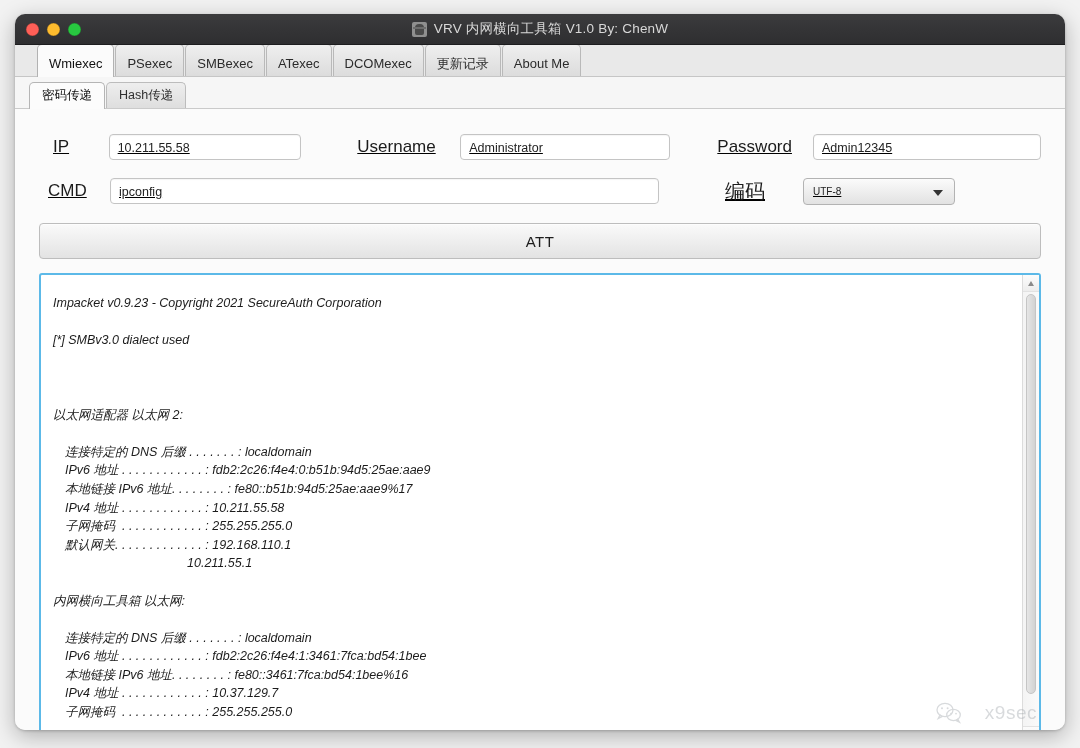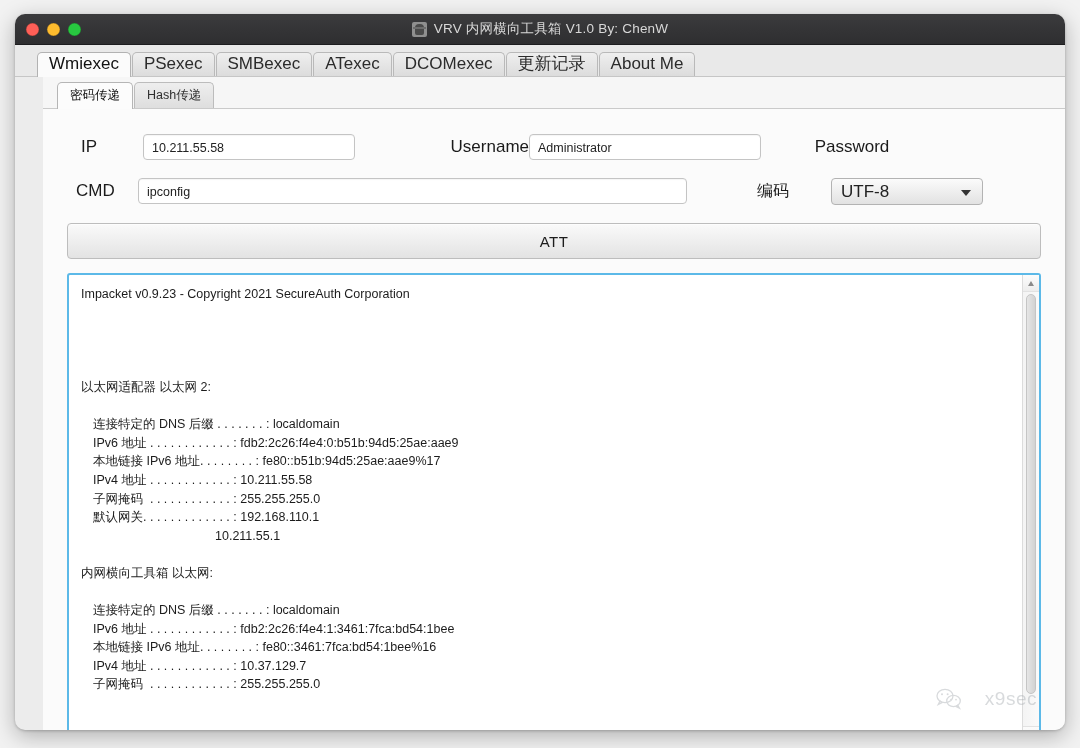--- a/index.html
+++ b/index.html
@@ -102,23 +102,23 @@
     background: #e9e9e9;
     padding: 7px 0 0 22px;
     display: flex;
     align-items: flex-end;
     gap: 1px;
     height: 24px;
     border-bottom: 1px solid #c6c6c6;
     box-sizing: content-box;
   }
   .tab {
-    font-size: 17px;
+    font-size: 13px;
     color: #2b2b2b;
-    padding: 3px 11px 5px 11px;
+    padding: 11px 11px 5px 11px;
     background: linear-gradient(#efefef, #dcdcdc);
     border: 1px solid #b9b9b9;
     border-bottom: none;
     border-radius: 5px 5px 0 0;
     line-height: 15px;
     white-space: nowrap;
     cursor: default;
   }
   .tab.active {
     background: #fbfbfb;
@@ -126,21 +126,20 @@
     color: #111;
     padding-bottom: 6px;
     margin-bottom: -1px;
   }
 
   
   .panel {
     background: #fbfbfb;
     height: 655px;
     position: relative;
-    margin-left: 28px;
   }
 
   
   .subtabstrip {
     padding: 7px 0 0 14px;
     display: flex;
     align-items: flex-end;
     gap: 1px;
     border-bottom: 1px solid #cacaca;
     background: #f6f6f6;
@@ -162,20 +161,21 @@
     background: #fcfcfc;
     color: #111;
     padding-bottom: 6px;
     margin-bottom: -1px;
     border-color: #b5b5b5;
   }
 
   
   .form {
     padding: 16px 24px 0 24px;
+    text-decoration: underline;
   }
   .row {
     display: flex;
     align-items: center;
     height: 44px;
   }
   .lbl {
     font-size: 17px;
     color: #1b1b1b;
     white-space: nowrap;
@@ -192,43 +192,43 @@
     box-sizing: border-box;
     box-shadow: inset 0 1px 1px rgba(0,0,0,0.04);
     overflow: hidden;
     white-space: nowrap;
     cursor: text;
   }
 
   
   .lbl-ip       { width: 62px; margin-left: 14px; }
   .f-ip         { width: 212px; }
-  .lbl-user     { margin-left: 32px; width: 142px; text-align: right; }
+  .lbl-user     { margin-left: 32px; width: 142px; text-align: center; }
   .f-user       { width: 232px; }
   .lbl-pass     { margin-left: 26px; width: 130px; text-align: center; }
   .f-pass       { width: 252px; }
 
   
   .lbl-cmd      { width: 62px; margin-left: 9px; }
   .f-cmd        { width: 549px; }
-  .lbl-enc      { margin-left: 28px; width: 116px; text-align: center; font-size: 16px; }
+  .lbl-enc      { margin-left: 28px; width: 116px; text-align: center; font-size: 20px; }
   .f-enc        { width: 152px; }
 
   
   .select {
     position: relative;
     height: 27px;
     border: 1px solid #b3b3b3;
     border-radius: 4px;
     background: linear-gradient(#fbfbfb, #e2e2e2);
     box-sizing: border-box;
     cursor: default;
   }
   .select-value {
-    font-size: 17px;
+    font-size: 10px;
     color: #222;
     line-height: 25px;
     padding-left: 9px;
   }
   .select-arrow {
     position: absolute;
     right: 11px;
     top: 11px;
     width: 0; height: 0;
     border-left: 5px solid transparent;
@@ -261,23 +261,24 @@
     border: 2px solid #5cb9e8;
     border-radius: 3px;
     background: #ffffff;
     position: relative;
     overflow: hidden;
     box-sizing: border-box;
   }
   .console {
     position: absolute;
     left: 0; top: 0; right: 18px; bottom: 0;
-    padding: 10px 12px;
-    overflow: hidden;
-    box-sizing: border-box;
+    padding: 19px 12px;
+    overflow: hidden;
+    box-sizing: border-box;
+    font-style: italic;
   }
   .cline {
     font-size: 12.5px;
     line-height: 18.6px;
     color: #1c1c1c;
     white-space: pre;
     font-family: "Liberation Sans", "DejaVu Sans", sans-serif;
   }
   .cline.blank { color: transparent; }
   .cline.indent { padding-left: 12px; }
@@ -337,21 +338,21 @@
     width: 0; height: 0;
     border-left: 3.5px solid transparent;
     border-right: 3.5px solid transparent;
     border-top: 5px solid #8a8a8a;
   }
 
   
   .watermark {
     position: absolute;
     right: 28px;
-    bottom: 22px;
+    bottom: 8px;
     display: flex;
     align-items: center;
     gap: 23px;
     opacity: 0.38;
     pointer-events: none;
   }
   .wm-text {
     font-size: 19px;
     color: #9aa0a6;
     letter-spacing: 0.5px;
@@ -396,20 +397,21 @@
       <div class="form">
 
         <div class="row">
           <span class="lbl lbl-ip">IP</span>
           <div class="field f-ip" placeholder="">10.211.55.58</div>
 
           <span class="lbl lbl-user">Username</span>
           <div class="field f-user" placeholder="">Administrator</div>
 
           <span class="lbl lbl-pass">Password</span>
+          <div class="field f-pass" placeholder="">Admin12345</div>
         </div>
 
         <div class="row">
           <span class="lbl lbl-cmd">CMD</span>
           <div class="field f-cmd" placeholder="">ipconfig</div>
 
           <span class="lbl lbl-enc">编码</span>
           <div class="select f-enc">
             <div class="select-value">UTF-8</div>
             <span class="select-arrow"></span>
@@ -417,20 +419,21 @@
         </div>
 
       </div>
 
       <div class="att">ATT</div>
 
       <div class="console-wrap">
         <div class="console" id="console-body">
             <div class="cline">Impacket v0.9.23 - Copyright 2021 SecureAuth Corporation</div>
             <div class="cline blank">&nbsp;</div>
+            <div class="cline">[*] SMBv3.0 dialect used</div>
             <div class="cline blank">&nbsp;</div>
             <div class="cline blank">&nbsp;</div>
             <div class="cline blank">&nbsp;</div>
             <div class="cline">以太网适配器 以太网 2:</div>
             <div class="cline blank">&nbsp;</div>
             <div class="cline indent">连接特定的 DNS 后缀 . . . . . . . : localdomain</div>
             <div class="cline indent">IPv6 地址 . . . . . . . . . . . . : fdb2:2c26:f4e4:0:b51b:94d5:25ae:aae9</div>
             <div class="cline indent">本地链接 IPv6 地址. . . . . . . . : fe80::b51b:94d5:25ae:aae9%17</div>
             <div class="cline indent">IPv4 地址 . . . . . . . . . . . . : 10.211.55.58</div>
             <div class="cline indent">子网掩码  . . . . . . . . . . . . : 255.255.255.0</div>

